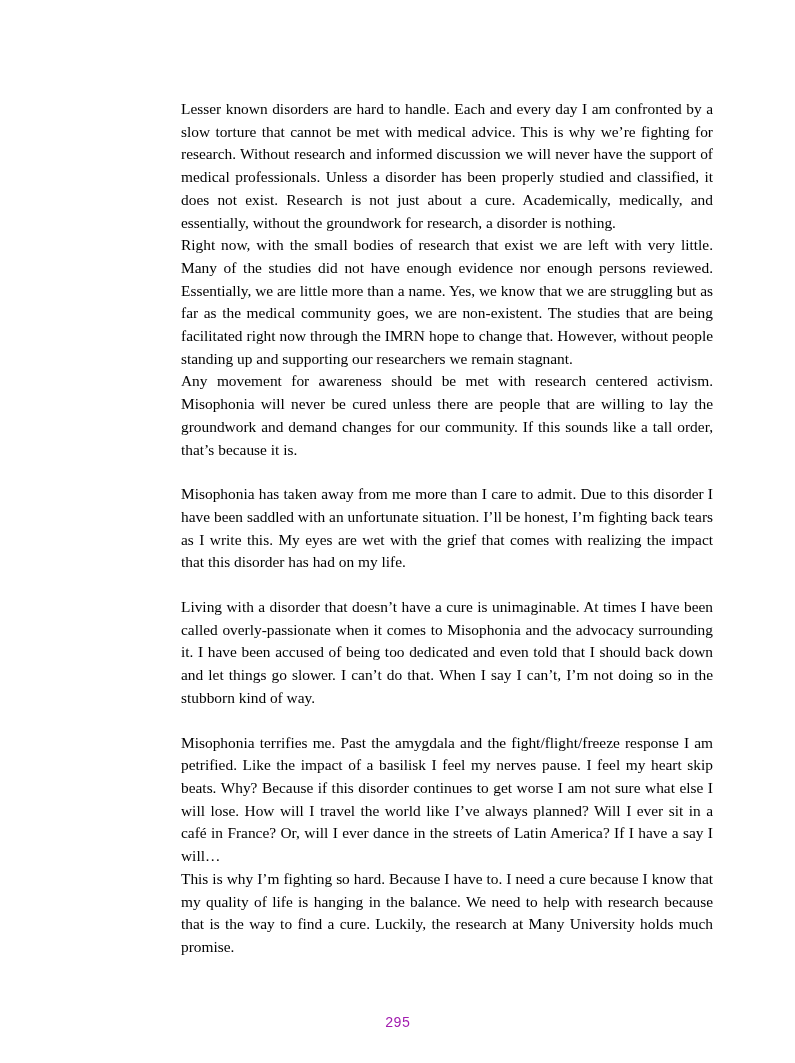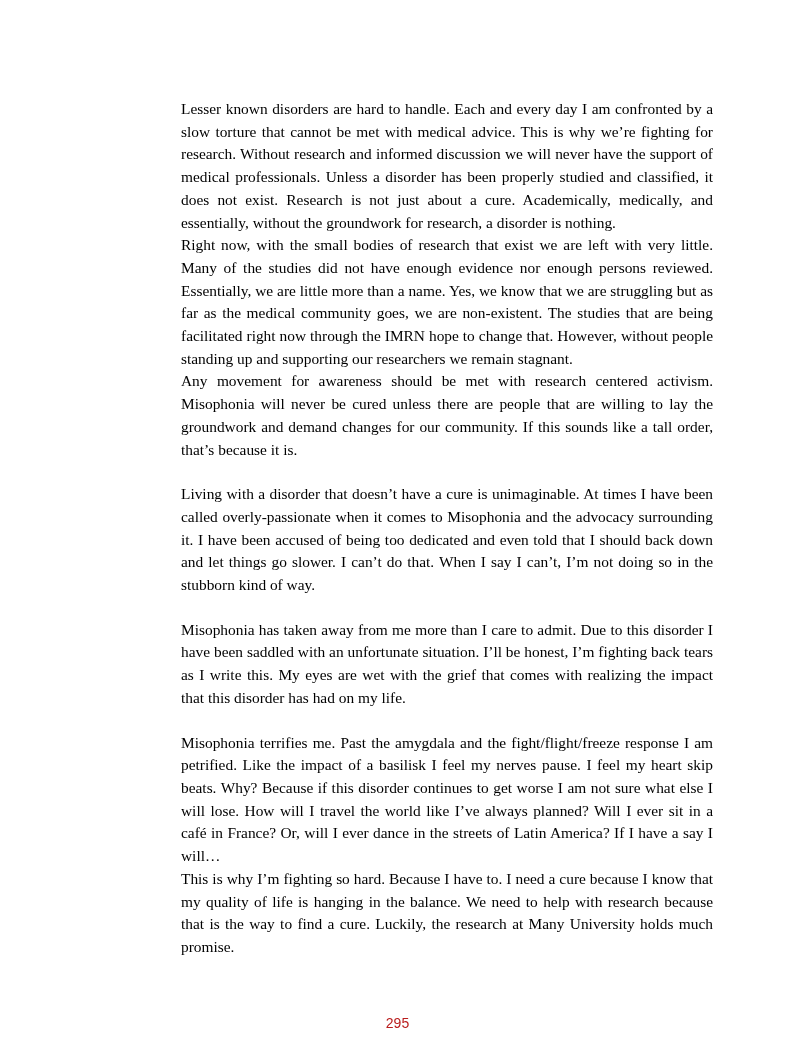--- a/index.html
+++ b/index.html
@@ -38,31 +38,31 @@
   p.gap {
     margin-top: 22px;
   }
   .page-number {
     position: absolute;
     left: 0;
     top: 1015px;
     width: 795px;
     text-align: center;
     font-size: 14px;
-    color: #b91c1c;
-    font-family: Liberation Sans, sans-serif;
+    color: #a21caf;
+    font-family: Liberation Mono, monospace;
   }
 </style>
 </head>
 <body>
 
 <div class="page">
   <div class="content">
     <p class="para">Lesser known disorders are hard to handle. Each and every day I am confronted by a slow torture that cannot be met with medical advice. This is why we’re fighting for research. Without research and informed discussion we will never have the support of medical professionals. Unless a disorder has been properly studied and classified, it does not exist. Research is not just about a cure. Academically, medically, and essentially, without the groundwork for research, a disorder is nothing.</p>
     <p class="para">Right now, with the small bodies of research that exist we are left with very little. Many of the studies did not have enough evidence nor enough persons reviewed. Essentially, we are little more than a name. Yes, we know that we are struggling but as far as the medical community goes, we are non-existent. The studies that are being facilitated right now through the IMRN hope to change that. However, without people standing up and supporting our researchers we remain stagnant.</p>
     <p class="para">Any movement for awareness should be met with research centered activism. Misophonia will never be cured unless there are people that are willing to lay the groundwork and demand changes for our community. If this sounds like a tall order, that’s because it is.</p>
+    <p class="para gap">Misophonia has taken away from me more than I care to admit. Due to this disorder I have been saddled with an unfortunate situation. I’ll be honest, I’m fighting back tears as I write this. My eyes are wet with the grief that comes with realizing the impact that this disorder has had on my life.</p>
     <p class="para gap">Living with a disorder that doesn’t have a cure is unimaginable. At times I have been called overly-passionate when it comes to Misophonia and the advocacy surrounding it. I have been accused of being too dedicated and even told that I should back down and let things go slower. I can’t do that. When I say I can’t, I’m not doing so in the stubborn kind of way.</p>
-    <p class="para gap">Misophonia has taken away from me more than I care to admit. Due to this disorder I have been saddled with an unfortunate situation. I’ll be honest, I’m fighting back tears as I write this. My eyes are wet with the grief that comes with realizing the impact that this disorder has had on my life.</p>
     <p class="para gap">Misophonia terrifies me. Past the amygdala and the fight/flight/freeze response I am petrified. Like the impact of a basilisk I feel my nerves pause. I feel my heart skip beats. Why? Because if this disorder continues to get worse I am not sure what else I will lose. How will I travel the world like I’ve always planned? Will I ever sit in a café in France? Or, will I ever dance in the streets of Latin America? If I have a say I will…</p>
     <p class="para">This is why I’m fighting so hard. Because I have to. I need a cure because I know that my quality of life is hanging in the balance. We need to help with research because that is the way to find a cure. Luckily, the research at Many University holds much promise.</p>
   </div>
   <div class="page-number">295</div>
 </div>
 
 </body></html>

